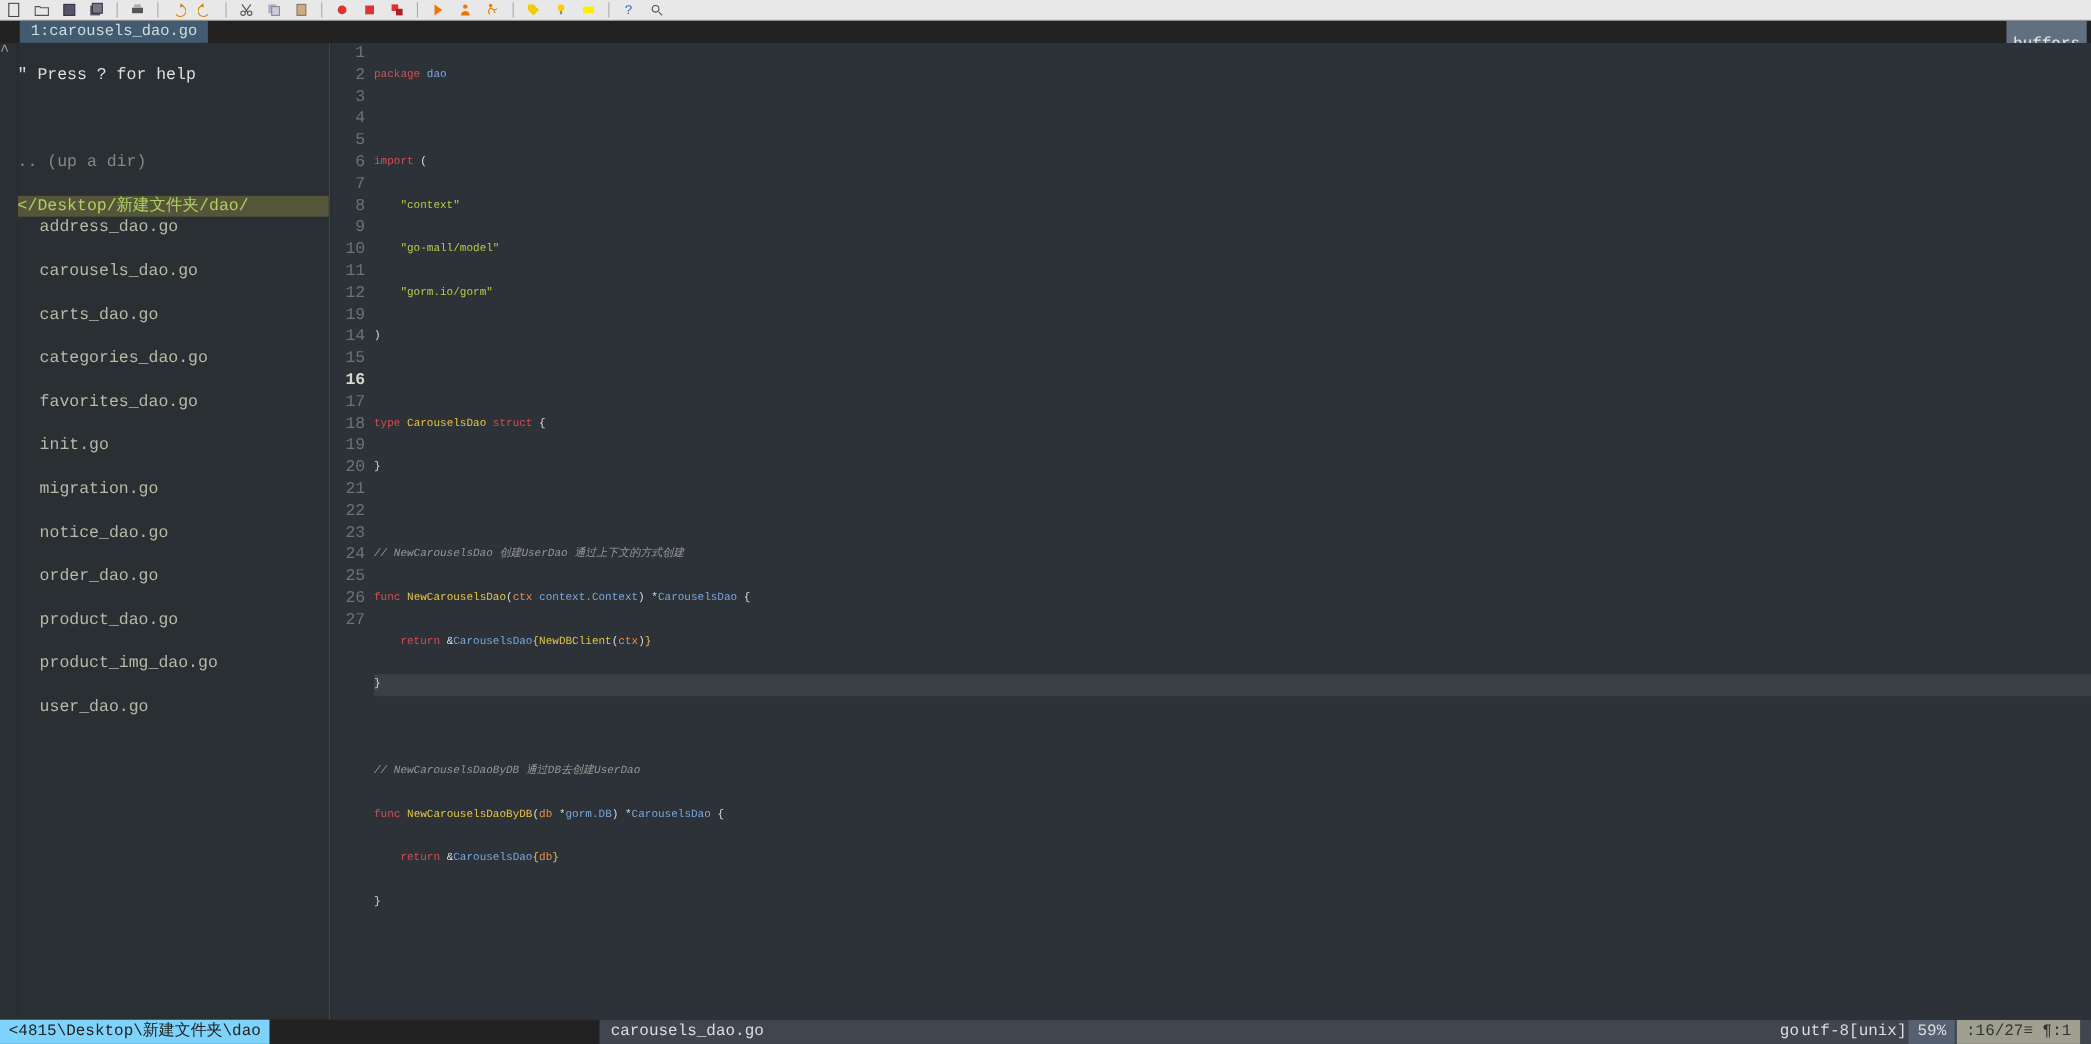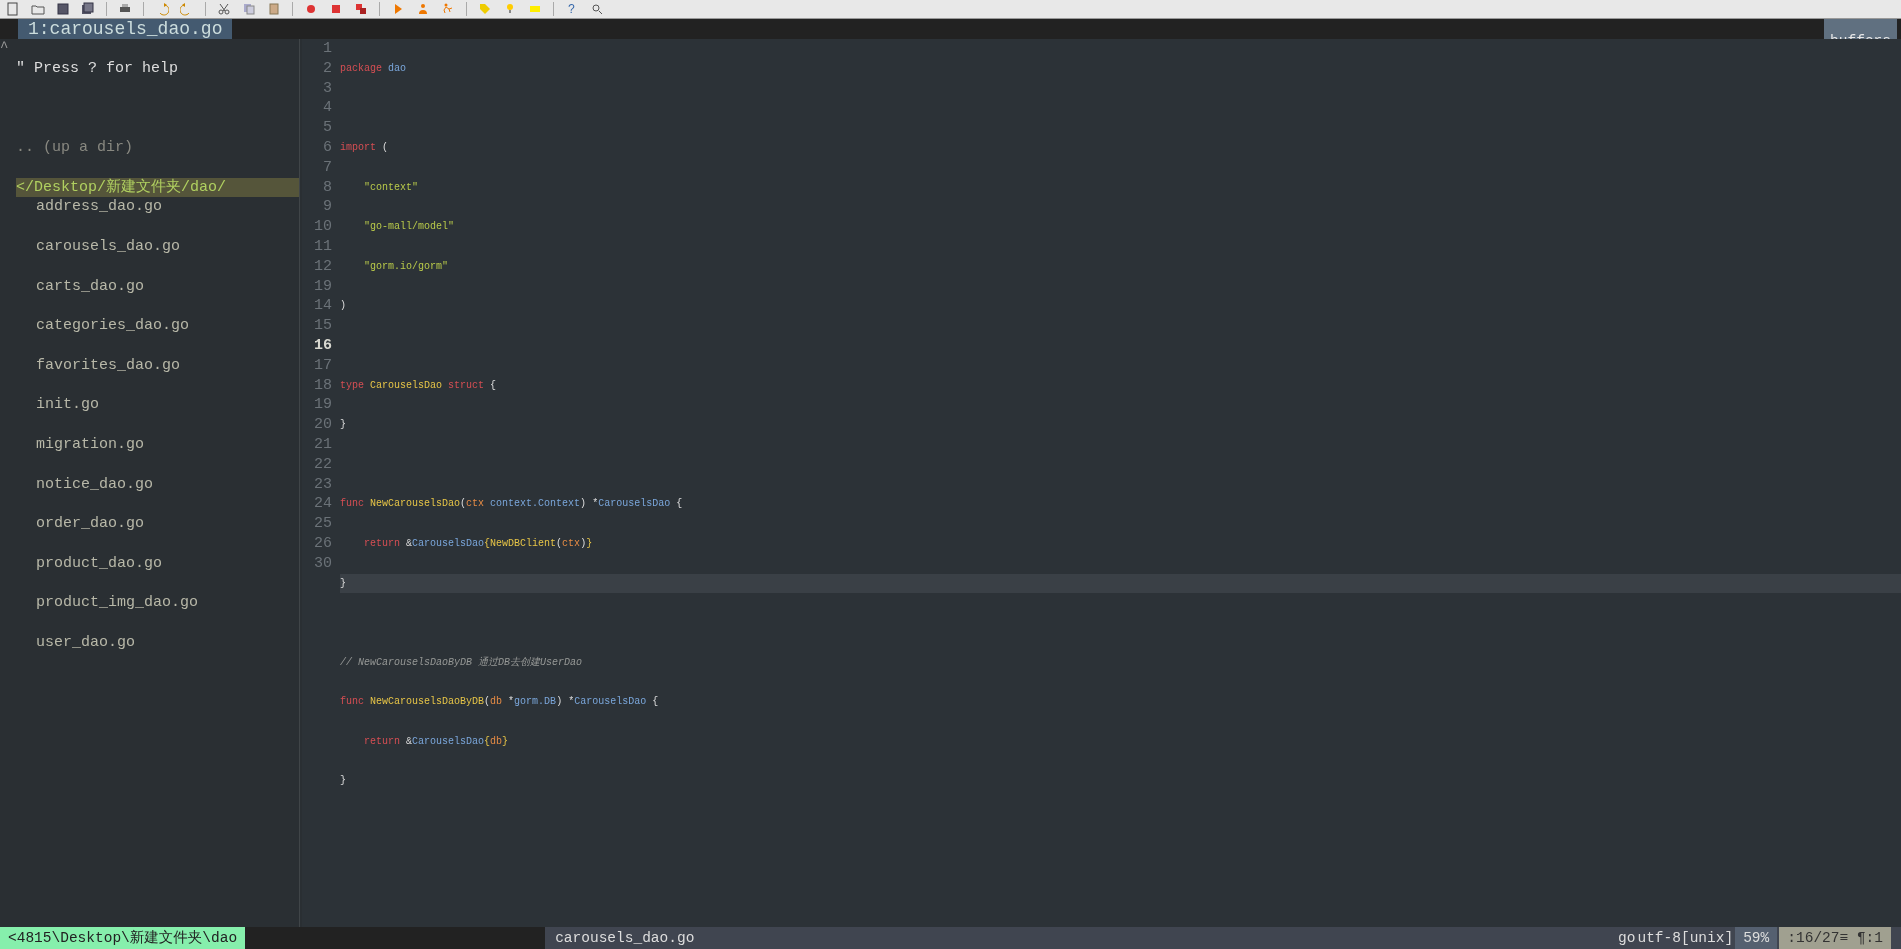--- a/index.html
+++ b/index.html
@@ -1,21 +1,21 @@
 <!DOCTYPE html>
 <html><head>
 <meta charset="utf-8">
 <style>
   * { margin:0; padding:0; box-sizing:border-box; }
   body { font-family:"Consolas","Courier New",monospace; font-size:15px; background:#222; color:#ddd; width:1901px; height:949px; overflow:hidden; }
   .toolbar { background:#e8e8e8; height:19px; display:flex; align-items:center; padding:0 6px; gap:11px; border-bottom:1px solid #999; }
   .toolbar .ic { width:14px; height:14px; display:inline-block; }
   .toolbar .sep { width:1px; height:14px; background:#aaa; }
   .tabbar { background:#222; height:20px; display:flex; padding-left:18px; }
-  .tab { background:#445a70; color:#cdd; padding:0 10px; font-size:18px; line-height:20px; }
+  .tab { background:#445a70; color:#cdd; padding:0 10px; font-size:14px; line-height:20px; }
   .main { display:flex; height:calc(100% - 19px - 20px - 22px); }
   .gutter-left { width:16px; background:#2a2f33; color:#555; font-size:14px; display:flex; flex-direction:column; }
   .gutter-left .mark { color:#999; }
   .sidebar { width:283px; background:#2a2f33; color:#b8b8a8; line-height:19.8px; font-size:15px; overflow:hidden; white-space:pre; }
   .sidebar .help { color:#ddd; }
   .sidebar .updir { color:#888880; }
   .sidebar .curdir { background:#55553a; color:#b0d060; display:inline-block; width:100%; }
   .sidebar .f { padding-left:20px; cursor:pointer; }
   .vsep { background:#2a2f33; border-left:1px solid #404548; width:3px; }
   .editor { flex:1; background:#2c3237; display:flex; flex-direction:column; position:relative; }
@@ -27,21 +27,21 @@
   .hl-line { background:#3a4046; }
   .kw { color:#d54e53; }
   .fn { color:#e7c547; }
   .ty { color:#e7c547; }
   .st { color:#b9ca4a; }
   .cm { color:#969896; font-style:italic; }
   .id { color:#7aa6da; }
   .pa { color:#e78c45; }
   .br { color:#e7c547; }
   .status { height:22px; background:#222; display:flex; align-items:center; font-size:14.5px; }
-  .status .seg1 { background:#86efac; color:#222; padding:0 8px; line-height:22px; }
+  .status .seg1 { background:#7dd3fc; color:#222; padding:0 8px; line-height:22px; }
   .status .gap { width:300px; background:#1a1e22; }
   .status .seg2 { flex:1; background:#404550; color:#ddd; padding:0 10px; line-height:22px; display:flex; }
   .status .seg2 .r { margin-left:auto; display:flex; gap:2px; }
   .status .blk { background:#556070; padding:0 8px; }
   .status .blk2 { background:#a0a090; color:#333; padding:0 8px; }
 </style>
 </head>
 <body>
 
 <div class="toolbar">
@@ -179,34 +179,35 @@
 <div>17</div>
 <div>18</div>
 <div>19</div>
 <div>20</div>
 <div>21</div>
 <div>22</div>
 <div>23</div>
 <div>24</div>
 <div>25</div>
 <div>26</div>
-<div>30</div>
+<div>27</div>
       </div>
       <div class="codebody">
 <div><span class="kw">package</span> <span class="id">dao</span></div>
 <div>&nbsp;</div>
 <div><span class="kw">import</span> <span>(</span></div>
 <div>    <span class="st">"context"</span></div>
 <div>    <span class="st">"go-mall/model"</span></div>
 <div>    <span class="st">"gorm.io/gorm"</span></div>
 <div><span>)</span></div>
 <div>&nbsp;</div>
 <div><span class="kw">type</span> <span class="ty">CarouselsDao</span> <span class="kw">struct</span> <span>{</span></div>
 <div><span>}</span></div>
 <div>&nbsp;</div>
+<div><span class="cm">// NewCarouselsDao 创建UserDao 通过上下文的方式创建</span></div>
 <div><span class="kw">func</span> <span class="fn">NewCarouselsDao</span><span>(</span><span class="pa">ctx</span> <span class="id">context.Context</span><span>)</span><span> *</span><span class="id">CarouselsDao</span><span> {</span></div>
 <div>    <span class="kw">return</span><span> &amp;</span><span class="id">CarouselsDao</span><span class="br">{</span><span class="fn">NewDBClient</span><span>(</span><span class="pa">ctx</span><span>)</span><span class="br">}</span></div>
 <div class="hl-line"><span>}</span></div>
 <div>&nbsp;</div>
 <div><span class="cm">// NewCarouselsDaoByDB 通过DB去创建UserDao</span></div>
 <div><span class="kw">func</span> <span class="fn">NewCarouselsDaoByDB</span><span>(</span><span class="pa">db</span><span> *</span><span class="id">gorm.DB</span><span>)</span><span> *</span><span class="id">CarouselsDao</span><span> {</span></div>
 <div>    <span class="kw">return</span><span> &amp;</span><span class="id">CarouselsDao</span><span class="br">{</span><span class="pa">db</span><span class="br">}</span></div>
 <div><span>}</span></div>
 <div>&nbsp;</div>
 

